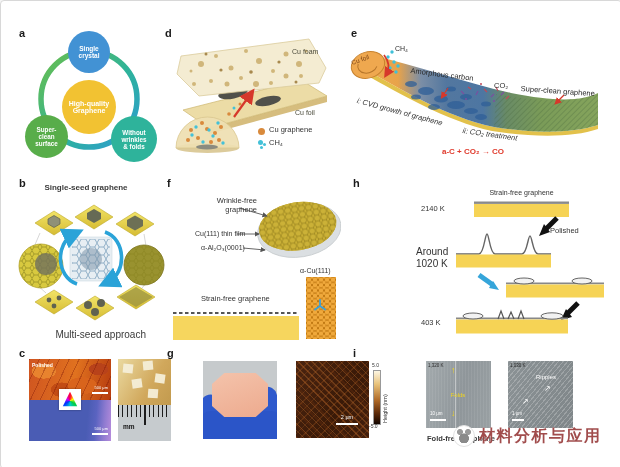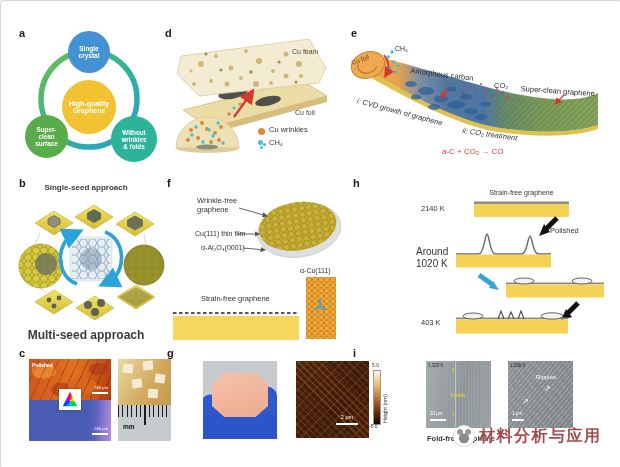--- a/index.html
+++ b/index.html
@@ -48,21 +48,21 @@
 crystal</div>
   <div class="circ pre" style="left:61px;top:79px;width:54px;height:54px;background:#f2c232;font-size:7px">High-quality
 Graphene</div>
   <div class="circ pre" style="left:24px;top:114px;width:43px;height:43px;background:#58ad4a;font-size:6.3px">Super-
 clean
 surface</div>
   <div class="circ pre" style="left:110px;top:115px;width:46px;height:46px;background:#2eb39b;font-size:6.3px">Without
 wrinkles
 &amp; folds</div>
 
-  <div class="txt" style="left:25px;top:182px;width:120px;text-align:center;font-size:8px;font-weight:600;color:#3a3a3a">Single-seed approach</div>
+  <div class="txt" style="left:25px;top:182px;width:120px;text-align:center;font-size:8px;font-weight:600;color:#3a3a3a">Single-seed graphene</div>
   <svg class="abs" style="left:15px;top:190px" width="150" height="140" viewBox="0 0 150 140">
     <defs>
       <linearGradient id="dg" x1="0" y1="0" x2="0" y2="1">
         <stop offset="0" stop-color="#f2e468"></stop>
           <stop offset="1" stop-color="#d6bc33"></stop>
       </linearGradient>
       <pattern id="hexL" width="8" height="7" patternUnits="userSpaceOnUse">
         <path d="M2,0 L6,0 L8,3.5 L6,7 L2,7 L0,3.5 Z" fill="none" stroke="#8a8420" stroke-width="0.7"></path>
       </pattern>
       <pattern id="hexC" width="9" height="8" patternUnits="userSpaceOnUse">
@@ -102,21 +102,21 @@
     <circle cx="25" cy="75" r="22" fill="url(#hexL)" opacity="0.9"></circle>
     <circle cx="30" cy="73" r="11" fill="#70705c" opacity="0.8"></circle>
     <circle cx="128" cy="74" r="20" fill="#99922f" stroke="#7c7520" stroke-width="0.8"></circle>
     <circle cx="128" cy="74" r="20" fill="url(#hexL)" opacity="0.9"></circle>
     <rect x="54" y="46" width="42" height="44" rx="4" fill="#e7eef3" stroke="#ccdae2" stroke-width="0.6"></rect>
     <rect x="56" y="48" width="38" height="40" fill="url(#hexC)" opacity="0.9"></rect>
     <circle cx="75" cy="68" r="11" fill="#7e95aa" opacity="0.55"></circle>
     <path d="M61,93 C40,86 39,52 58,43" fill="none" stroke="#2aa3d8" stroke-width="3.6" marker-end="url(#bah)"></path>
     <path d="M89,41 C110,48 111,82 92,91" fill="none" stroke="#2aa3d8" stroke-width="3.6" marker-end="url(#bah)"></path>
   </svg>
-  <div class="txt" style="left:25px;top:328px;width:120px;text-align:center;font-size:12px;font-weight:700;color:#3a3a3a">Multi-seed approach</div>
+  <div class="txt" style="left:25px;top:328px;width:120px;text-align:right;font-size:10px;font-weight:400;color:#3a3a3a">Multi-seed approach</div>
 
   <div class="abs" style="left:28px;top:358px;width:82px;height:82px;overflow:hidden">
     <div class="abs" style="left:0;top:0;width:82px;height:41px;background:
       repeating-linear-gradient(115deg, rgba(120,20,5,.35) 0 1px, transparent 1px 9px),
       radial-gradient(ellipse 20px 12px at 18% 30%, #e8832e 0 60%, transparent 61%),
       radial-gradient(ellipse 24px 14px at 65% 65%, #d9641c 0 60%, transparent 61%),
       radial-gradient(ellipse 16px 10px at 85% 25%, #b8421a 0 60%, transparent 61%),
       radial-gradient(ellipse 18px 12px at 40% 75%, #c24c14 0 60%, transparent 61%),
       linear-gradient(100deg,#cf5420,#e0721f 55%,#b63c0f)"></div>
     <div class="abs" style="left:3px;top:3px;font-size:5px;font-weight:bold;color:#fff">Polished</div>
@@ -210,21 +210,21 @@
         <circle cx="52" cy="110" r="1.7"></circle>
         <circle cx="31" cy="109" r="1.7"></circle>
       <circle cx="62" cy="117" r="1.7"></circle>
         <circle cx="73" cy="82" r="1.5"></circle>
     </g>
     <line x1="73" y1="91" x2="91" y2="66" stroke="#d6382b" stroke-width="2.2" marker-end="url(#rah)"></line>
   </svg>
   <div class="txt" style="left:291px;top:47px;font-size:7px;color:#4a4a3a">Cu foam</div>
   <div class="txt" style="left:294px;top:108px;font-size:7px;color:#4a4a3a">Cu foil</div>
   <span class="abs" style="left:257px;top:127px;width:7px;height:7px;background:#d98a3c;border-radius:50%"></span>
-  <div class="txt" style="left:268px;top:125px;font-size:7.5px">Cu wrinkles</div>
+  <div class="txt" style="left:268px;top:125px;font-size:7.5px">Cu graphene</div>
   <span class="abs" style="left:257px;top:139px;width:5px;height:5px;background:#44c1d8;border-radius:50%;
         box-shadow:4px 2px 0 -1px #44c1d8, 1px 5px 0 -1px #44c1d8"></span>
   <div class="txt" style="left:268px;top:138px;font-size:7.5px">CH₄</div>
 
   <svg class="abs" style="left:345px;top:28px" width="270" height="140" viewBox="0 0 270 140">
     <defs>
       <linearGradient id="eband" x1="0" y1="0" x2="1" y2="0">
         <stop offset="0" stop-color="#eda94f"></stop>
           <stop offset="0.13" stop-color="#e8a34a"></stop>
         <stop offset="0.23" stop-color="#7b8ea6"></stop>
@@ -286,21 +286,21 @@
     <line x1="102" y1="59" x2="96" y2="68" stroke="#d6382b" stroke-width="1.2" marker-end="url(#rah2)"></line>
     <line x1="218" y1="66" x2="210" y2="74" stroke="#d6382b" stroke-width="1.2" marker-end="url(#rah2)"></line>
   </svg>
   <div class="txt" style="left:350px;top:55px;font-size:6.5px;color:#7a4316;transform:rotate(-20deg)">Cu foil</div>
   <div class="txt" style="left:394px;top:44px;font-size:7px;color:#2a2a2a">CH₄</div>
   <div class="txt" style="left:410px;top:66px;font-size:7.5px;color:#2a2a2a;transform:rotate(7deg);transform-origin:left top">Amorphous carbon</div>
   <div class="txt" style="left:493px;top:81px;font-size:7.5px;color:#2a2a2a">CO₂</div>
   <div class="txt" style="left:520px;top:84px;font-size:7.5px;color:#2a2a2a;transform:rotate(4deg);transform-origin:left top">Super-clean graphene</div>
   <div class="txt it" style="left:357px;top:96px;font-size:7.5px;transform:rotate(15deg);transform-origin:left top">i: CVD growth of graphene</div>
   <div class="txt it" style="left:462px;top:126px;font-size:7.5px;transform:rotate(8deg);transform-origin:left top">ii: CO₂ treatment</div>
-  <div class="txt" style="left:441px;top:146px;font-size:8px;font-weight:400;color:#e03a2c">a-C + CO₂ → CO</div>
+  <div class="txt" style="left:441px;top:146px;font-size:8px;font-weight:700;color:#e03a2c">a-C + CO₂ → CO</div>
 
   <svg class="abs" style="left:160px;top:175px" width="180" height="170" viewBox="0 0 180 170">
     <defs>
       <pattern id="hexW" width="7" height="6" patternUnits="userSpaceOnUse">
         <path d="M1.8,0 L5.2,0 L7,3 L5.2,6 L1.8,6 L0,3 Z" fill="#cbb137" stroke="#8a7618" stroke-width="0.6"></path>
       </pattern>
       <marker id="gah" markerWidth="6" markerHeight="6" refX="5" refY="3" orient="auto">
         <path d="M0,0 L6,3 L0,6 Z" fill="#555"></path>
       </marker>
     </defs>
@@ -308,21 +308,21 @@
       <ellipse cx="138" cy="54" rx="42" ry="27" fill="#dbdfe2" stroke="#c6cacd" stroke-width="0.8"></ellipse>
       <ellipse cx="137" cy="50" rx="39" ry="24" fill="#c9ae34"></ellipse>
       <ellipse cx="137" cy="50" rx="39" ry="24" fill="url(#hexW)" opacity="0.95"></ellipse>
     </g>
     <line x1="78" y1="32" x2="106" y2="40" stroke="#555" stroke-width="0.9" marker-end="url(#gah)"></line>
     <line x1="76" y1="58" x2="98" y2="58" stroke="#555" stroke-width="0.9" marker-end="url(#gah)"></line>
     <line x1="82" y1="72" x2="104" y2="74" stroke="#555" stroke-width="0.9" marker-end="url(#gah)"></line>
     <line x1="12" y1="137" x2="138" y2="137" stroke="#555" stroke-width="1.8" stroke-dasharray="3.5,2.5"></line>
     <rect x="12" y="140" width="126" height="24" fill="#f6d65e"></rect>
   </svg>
-  <div class="txt pre" style="left:196px;top:196px;width:60px;text-align:left;font-size:7.5px">Wrinkle-free
+  <div class="txt pre" style="left:196px;top:196px;width:60px;text-align:right;font-size:7.5px">Wrinkle-free
 graphene</div>
   <div class="txt" style="left:194px;top:229px;font-size:7px">Cu(111) thin film</div>
   <div class="txt" style="left:200px;top:243px;font-size:7px">α-Al₂O₃(0001)</div>
   <div class="txt" style="left:200px;top:294px;font-size:7.5px">Strain-free graphene</div>
   <div class="txt" style="left:299px;top:266px;font-size:7px">α-Cu(111)</div>
   <div class="abs" style="left:305px;top:276px;width:30px;height:62px;background-color:#fdf6e0;
        background-image:radial-gradient(circle, #f0a93c 1.9px, #c07812 2.5px, rgba(0,0,0,0) 2.9px),
                         radial-gradient(circle, #f0a93c 1.9px, #c07812 2.5px, rgba(0,0,0,0) 2.9px);
        background-size:6px 5.4px;background-position:0 0,3px 2.7px"></div>
   <svg class="abs" style="left:312px;top:298px" width="14" height="14" viewBox="0 0 14 14">

